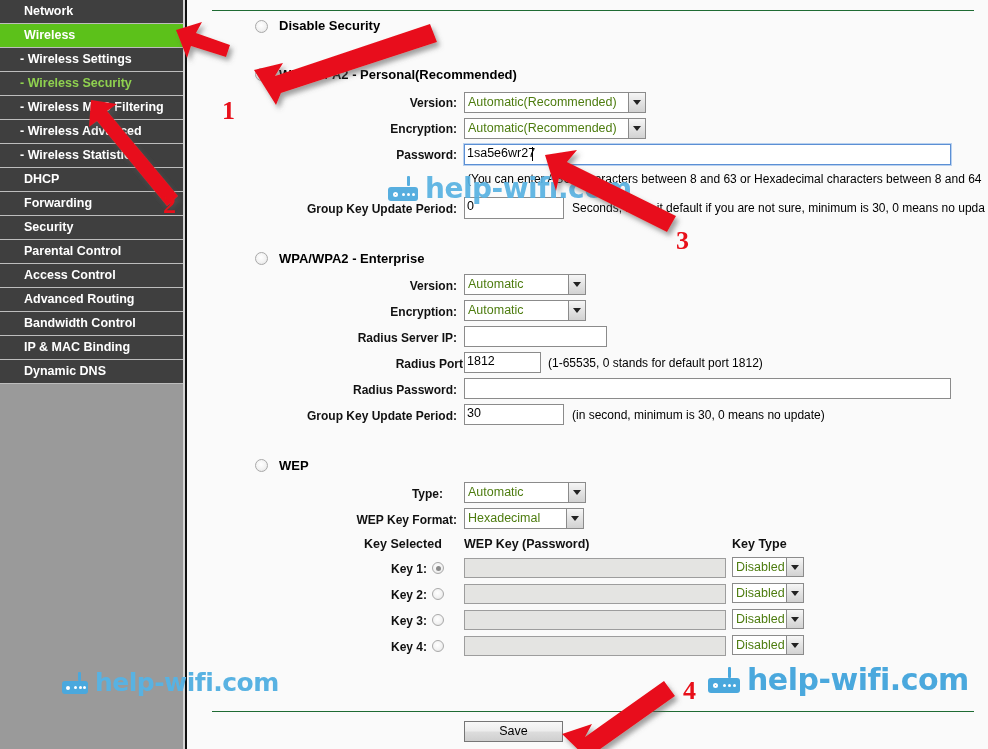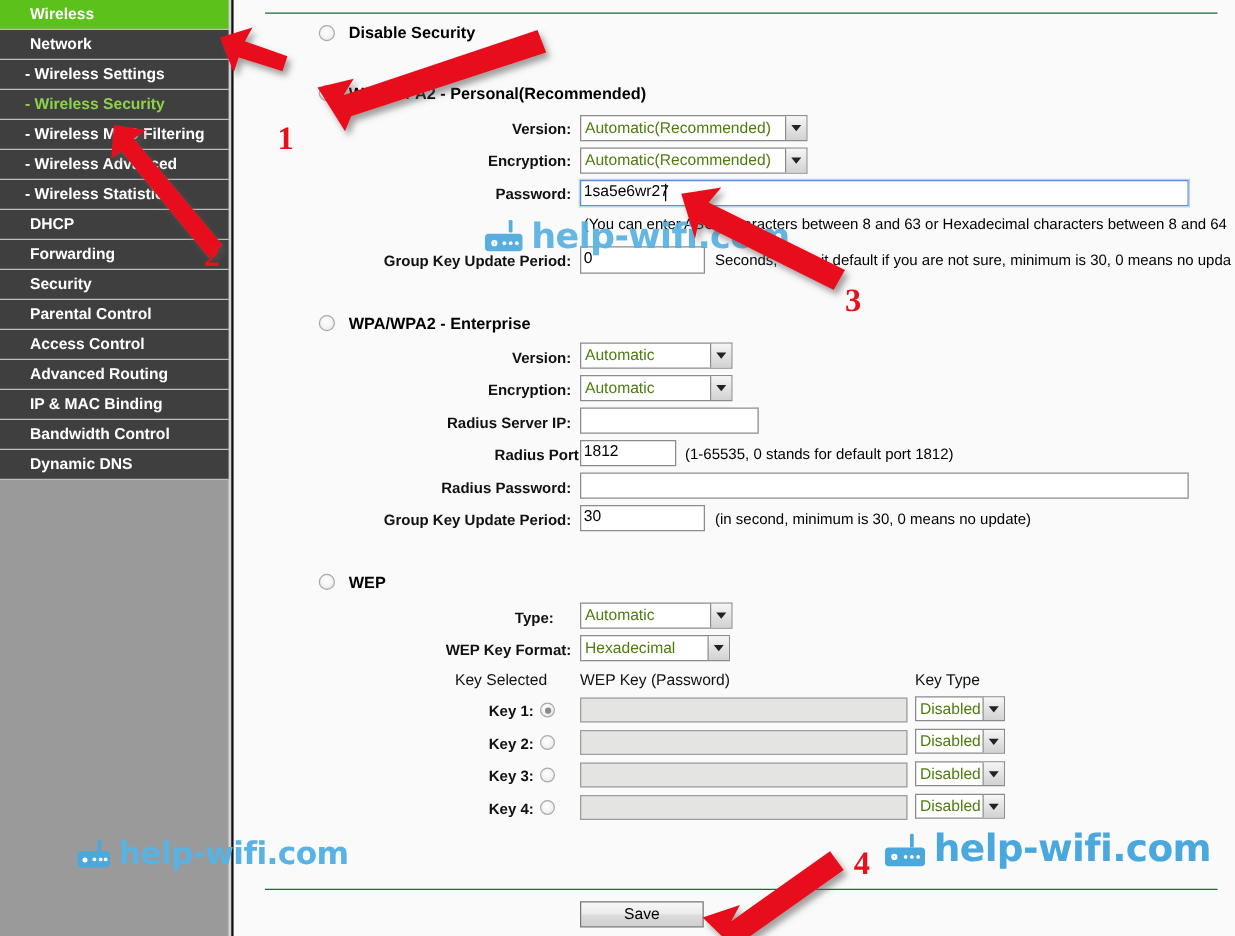--- a/index.html
+++ b/index.html
@@ -108,21 +108,21 @@
     position: absolute;
     font-size: 12px;
     font-weight: bold;
     color: #111111;
     text-align: right;
     white-space: nowrap;
   }
   .col-head {
     position: absolute;
     font-size: 12.5px;
-    font-weight: normal;
+    font-weight: bold;
     color: #111111;
     white-space: nowrap;
   }
   .hint {
     position: absolute;
     font-size: 12px;
     color: #000000;
     white-space: nowrap;
   }
 
@@ -255,35 +255,35 @@
   }
   .arrow-svg { position: absolute; pointer-events: none; overflow: visible; }
 </style>
 </head>
 <body>
 
 <div id="screen">
 
   <div id="sidebar">
     <div class="menu-list" id="menu-list">
+        <div class="menu-item">Network</div>
         <div class="menu-item active-green">Wireless</div>
-        <div class="menu-item">Network</div>
         <div class="menu-item sub">- Wireless Settings</div>
         <div class="menu-item current sub">- Wireless Security</div>
         <div class="menu-item sub">- Wireless MAC Filtering</div>
         <div class="menu-item sub">- Wireless Advanced</div>
         <div class="menu-item sub">- Wireless Statistics</div>
         <div class="menu-item">DHCP</div>
         <div class="menu-item">Forwarding</div>
         <div class="menu-item">Security</div>
         <div class="menu-item">Parental Control</div>
         <div class="menu-item">Access Control</div>
         <div class="menu-item">Advanced Routing</div>
+        <div class="menu-item">Bandwidth Control</div>
         <div class="menu-item">IP &amp; MAC Binding</div>
-        <div class="menu-item">Bandwidth Control</div>
         <div class="menu-item">Dynamic DNS</div>
       </div>
   </div>
   <div id="sidebar-edge"></div>
   <div id="sidebar-border"></div>
 
   <div id="content">
 
     <div class="hr-green" style="top:10px"></div>
 

